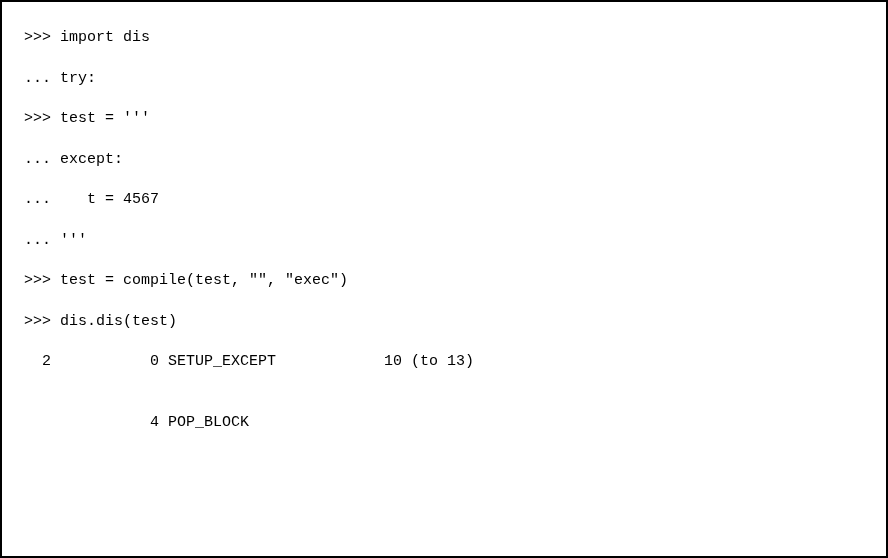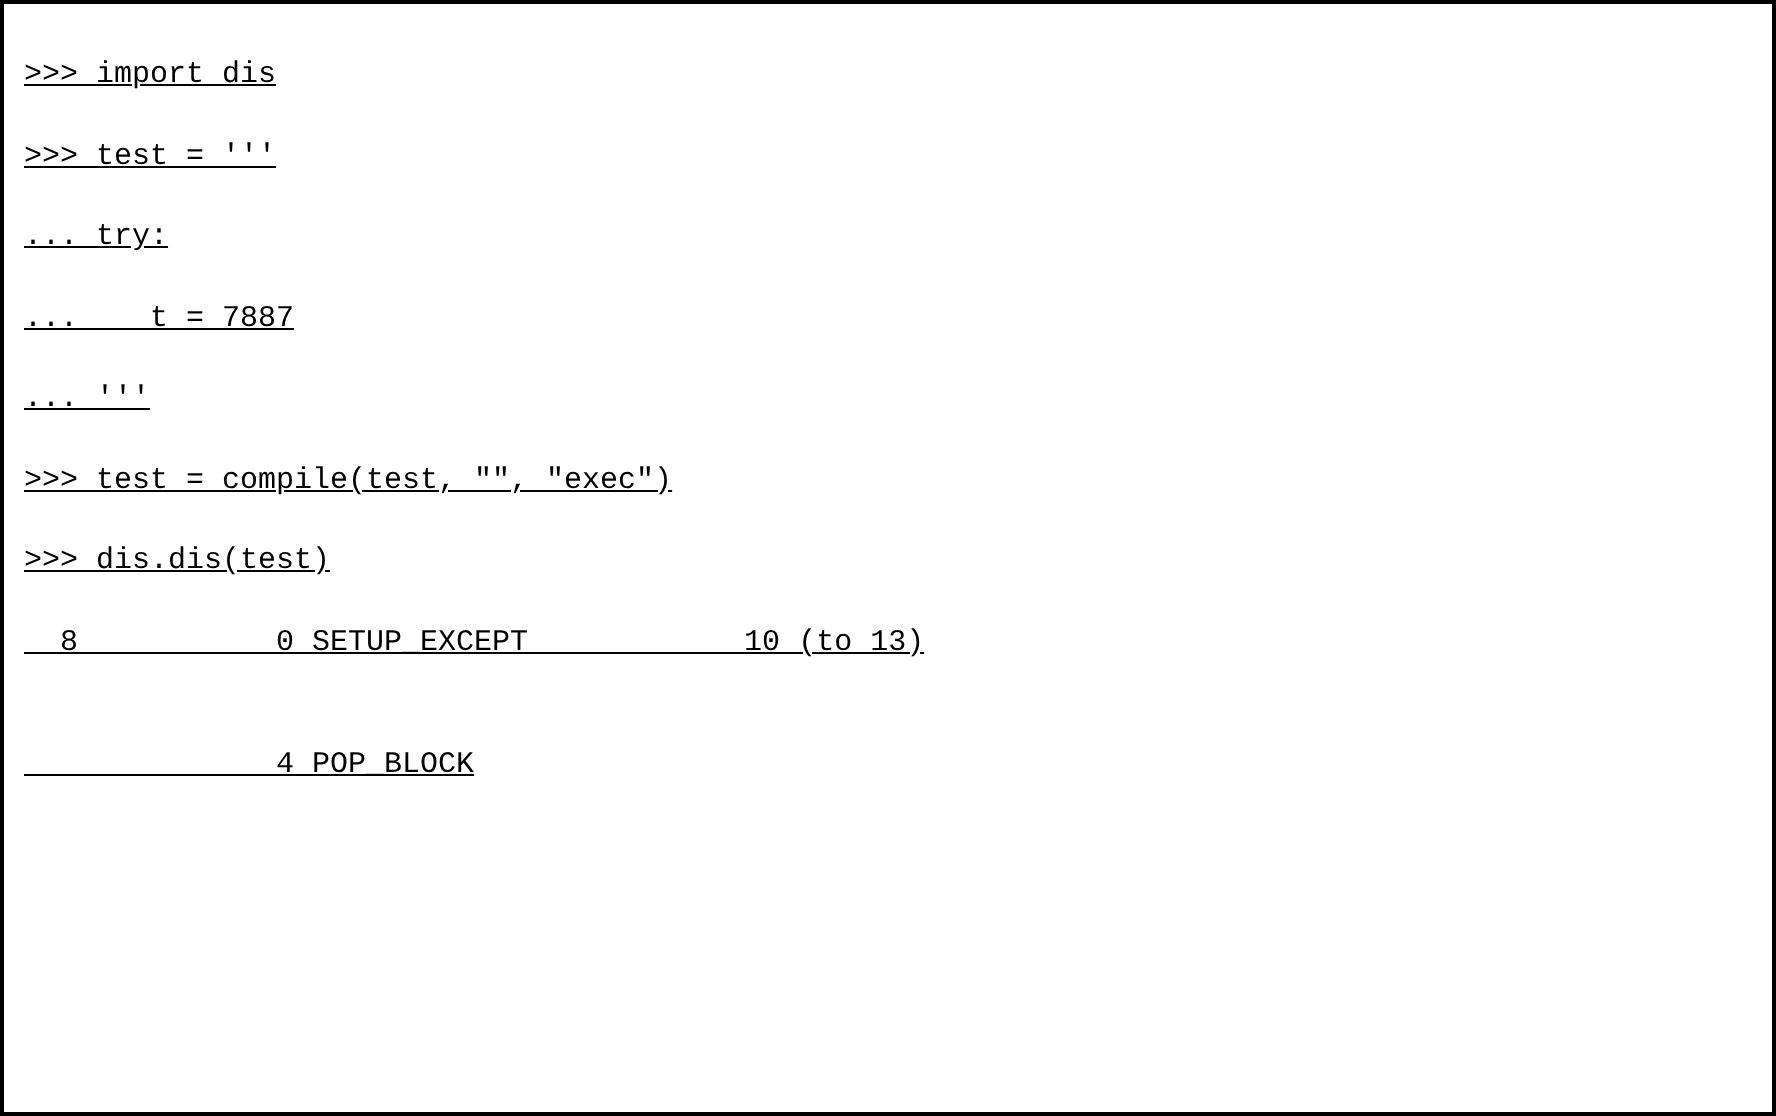--- a/index.html
+++ b/index.html
@@ -9,42 +9,42 @@
     }
     body {
       background: #fff;
       font-family: "Courier New", Courier, monospace;
       font-size: 15px;
       line-height: 1.35;
       color: #000;
     }
     .terminal {
       border: 2px solid #000;
-      padding: 6px 10px;
+      padding: 6px 22px;
       width: 888px;
       height: 558px;
       white-space: pre;
-      text-decoration: underline;
     }
     .line {
       display: block;
     }
   </style>
 </head>
 <body>
 
 <div class="terminal">
 <span class="line">&gt;&gt;&gt; import dis</span>
+<span class="line">... try:</span>
 <span class="line">&gt;&gt;&gt; test = '''</span>
-<span class="line">... try:</span>
-<span class="line">...    t = 7887</span>
+<span class="line">... except:</span>
+<span class="line">...    t = 4567</span>
 <span class="line">... '''</span>
 <span class="line">&gt;&gt;&gt; test = compile(test, "", "exec")</span>
 <span class="line">&gt;&gt;&gt; dis.dis(test)</span>
-<span class="line">  8           0 SETUP_EXCEPT            10 (to 13)</span>
+<span class="line">  2           0 SETUP_EXCEPT            10 (to 13)</span>
 <span class="line"></span>
 <span class="line">              4 POP_BLOCK</span>
 
 <span class="line"></span>
 
 
 
 <span class="line"></span>
 
 

